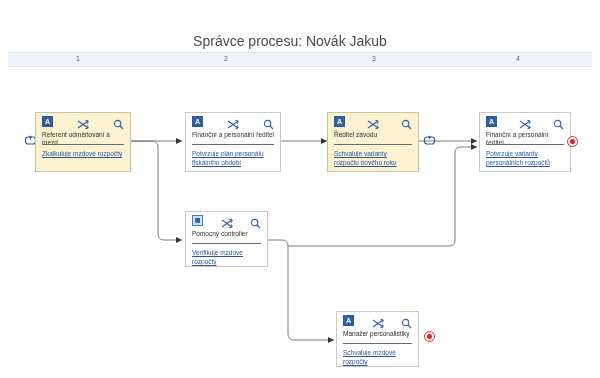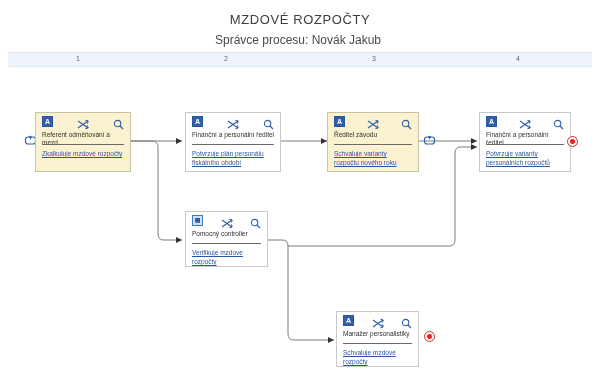--- a/index.html
+++ b/index.html
@@ -27,24 +27,24 @@
     position: absolute;
     left: 0; top: 12px;
     width: 600px;
     text-align: center;
     font-size: 13px;
     letter-spacing: 0.6px;
     color: #3d3d3d;
   }
   .page-subtitle {
     position: absolute;
-    left: 8px; top: 33px;
+    left: 0; top: 33px;
     width: 580px;
     text-align: center;
-    font-size: 12px;
+    font-size: 14px;
     color: #4a4a4a;
   }
 
   
   .column-bar {
     position: absolute;
     left: 8px; top: 52px;
     width: 584px; height: 13px;
     background: #eff4fb;
     border-top: 1px solid #dde7f3;
@@ -153,21 +153,20 @@
   .loop-marker {
     position: absolute;
     width: 13px; height: 11px;
   }
 </style>
 </head>
 <body>
 
 <div id="canvas">
 
-  <div class="page-title">MZDOVÉ ROZPOČTY</div>
   <div class="page-subtitle">Správce procesu: Novák Jakub</div>
 
   <div class="column-bar"></div>
   <div class="col-label" style="left:63px;">1</div>
   <div class="col-label" style="left:211px;">2</div>
   <div class="col-label" style="left:359px;">3</div>
   <div class="col-label" style="left:503px;">4</div>
 
   <svg style="position:absolute;left:0;top:0;width:600px;height:378px;">
     <defs>

